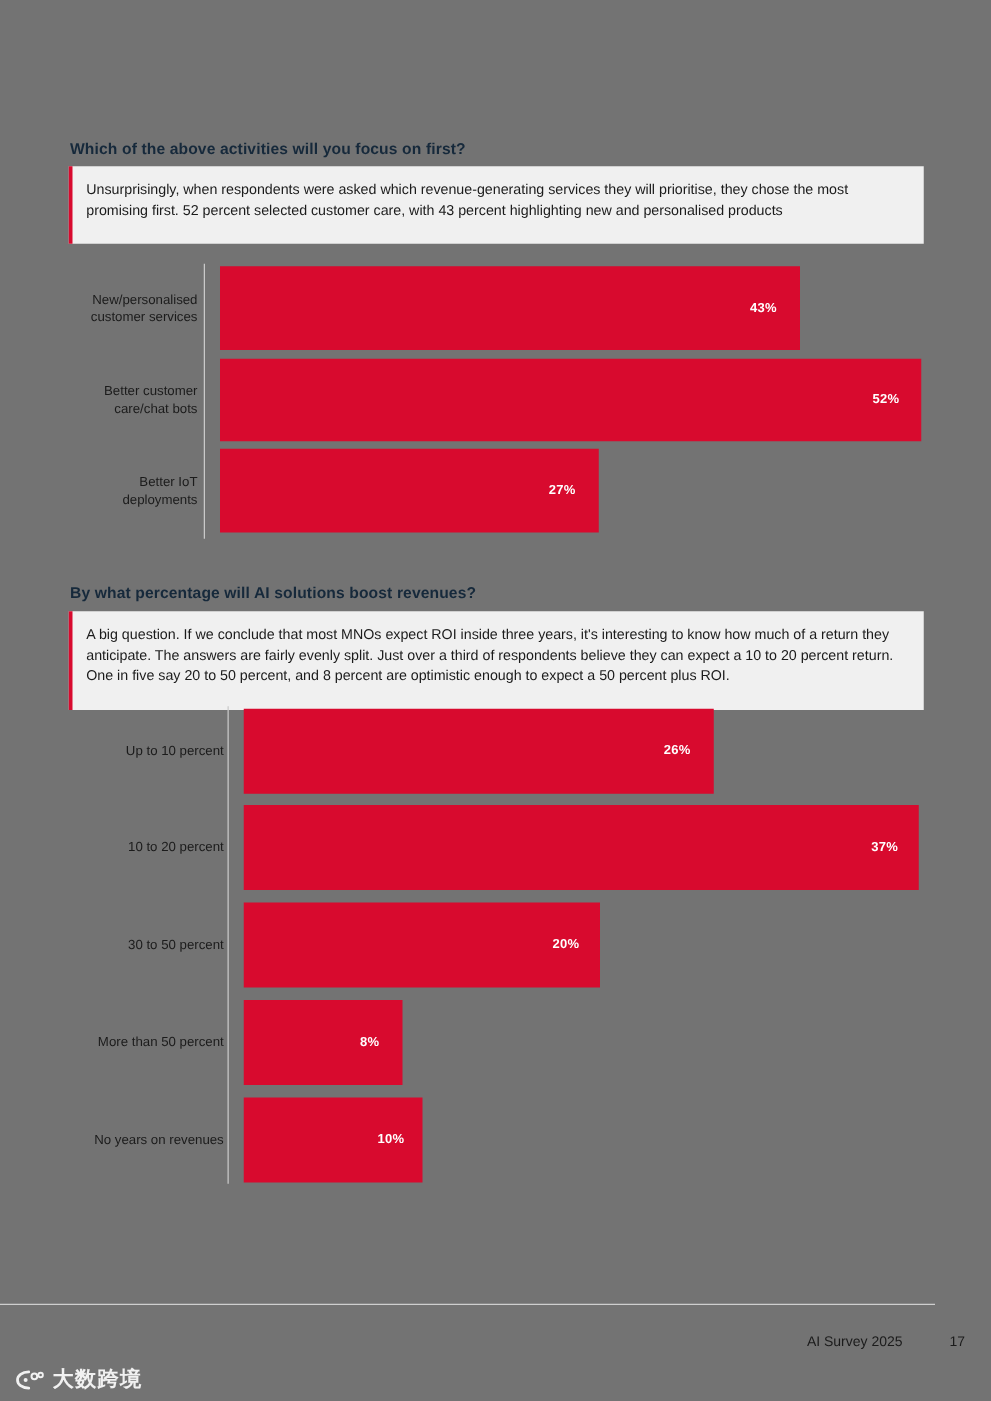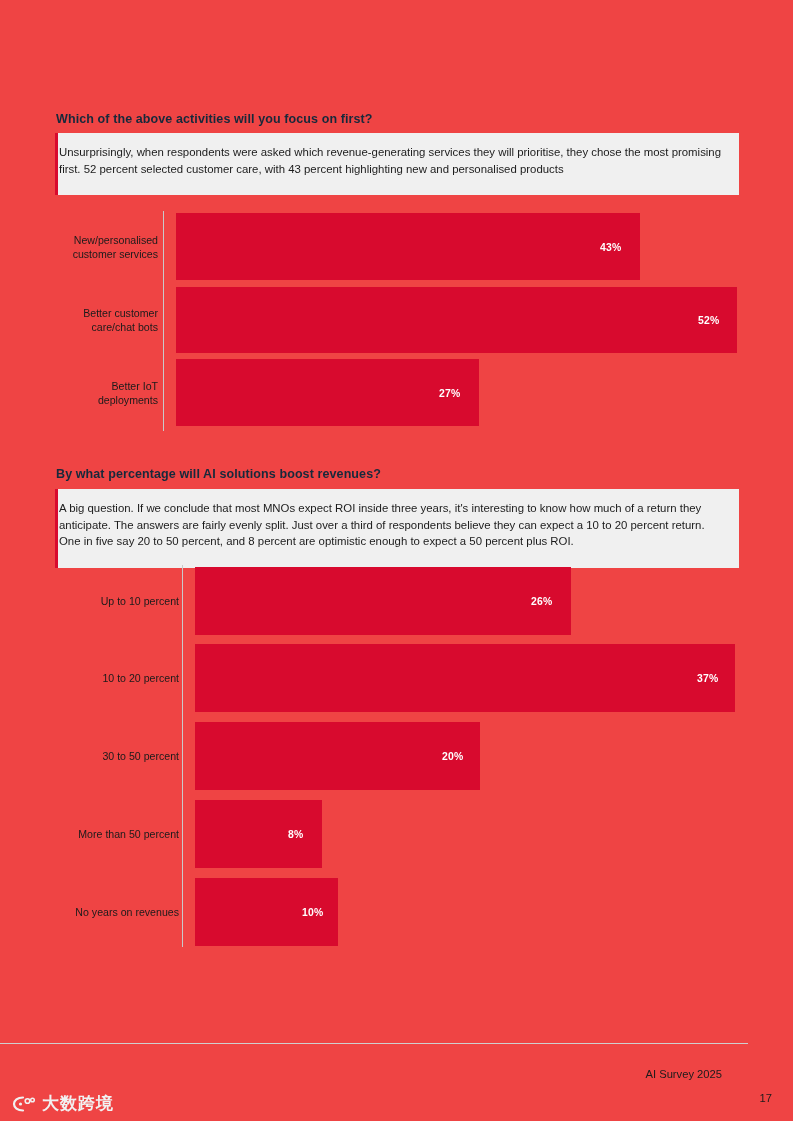--- a/index.html
+++ b/index.html
@@ -12,39 +12,39 @@
     height: 1121px;
     position: relative;
     font-family: "Liberation Sans", sans-serif;
     color: #1a1a1a;
     overflow: hidden;
   }
 
   .page {
     position: absolute;
     inset: 0;
-    background: #ef4444;
+    background: #737373;
   }
 
   
   .section-heading {
     position: absolute;
     font-size: 12.5px;
     font-weight: bold;
     color: #16293b;
     letter-spacing: 0.1px;
     white-space: nowrap;
   }
 
   
   .callout {
     position: absolute;
     background: #f0f0f0;
     box-sizing: border-box;
-    padding: 11px 14px 11px 4px;
+    padding: 11px 14px 11px 14px;
   }
   .callout-accent {
     position: absolute;
     left: 0;
     top: 0;
     bottom: 0;
     width: 3px;
     background: #d80a2e;
   }
   .callout-text {
@@ -105,21 +105,20 @@
   .footer-text {
     position: absolute;
     font-size: 11.2px;
     color: #1b1b1b;
     white-space: nowrap;
   }
   .footer-page {
     position: absolute;
     font-size: 11.2px;
     color: #1b1b1b;
-    margin-top: 24px;
   }
 
   
   .watermark {
     position: absolute;
     display: flex;
     align-items: center;
     gap: 6px;
     opacity: 1;
     pointer-events: none;

